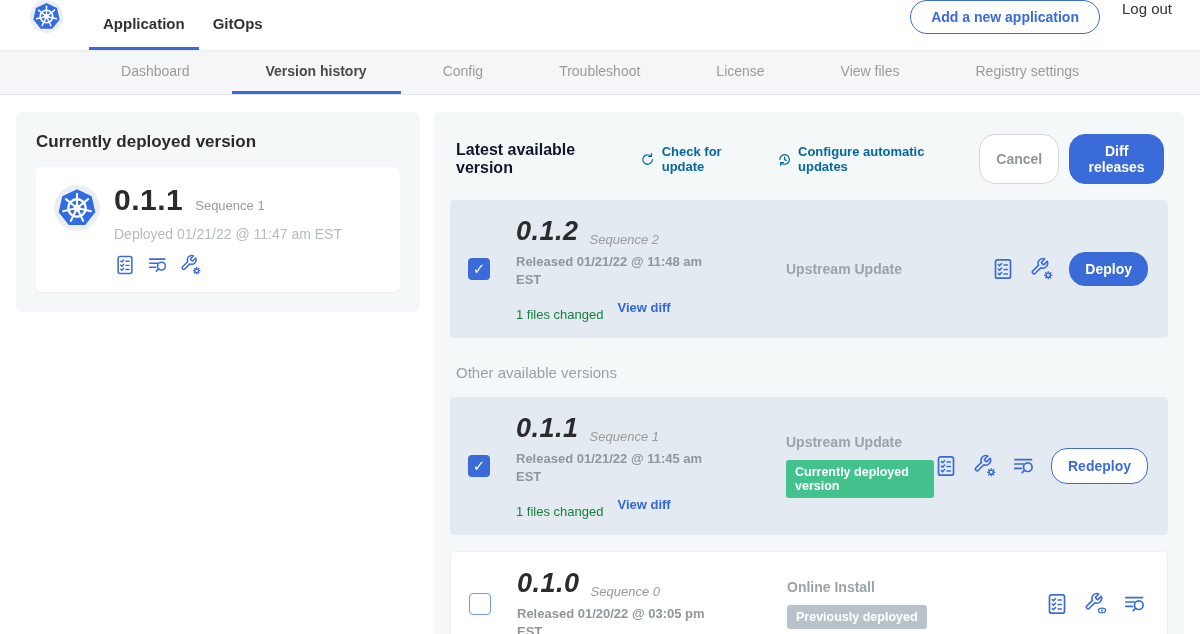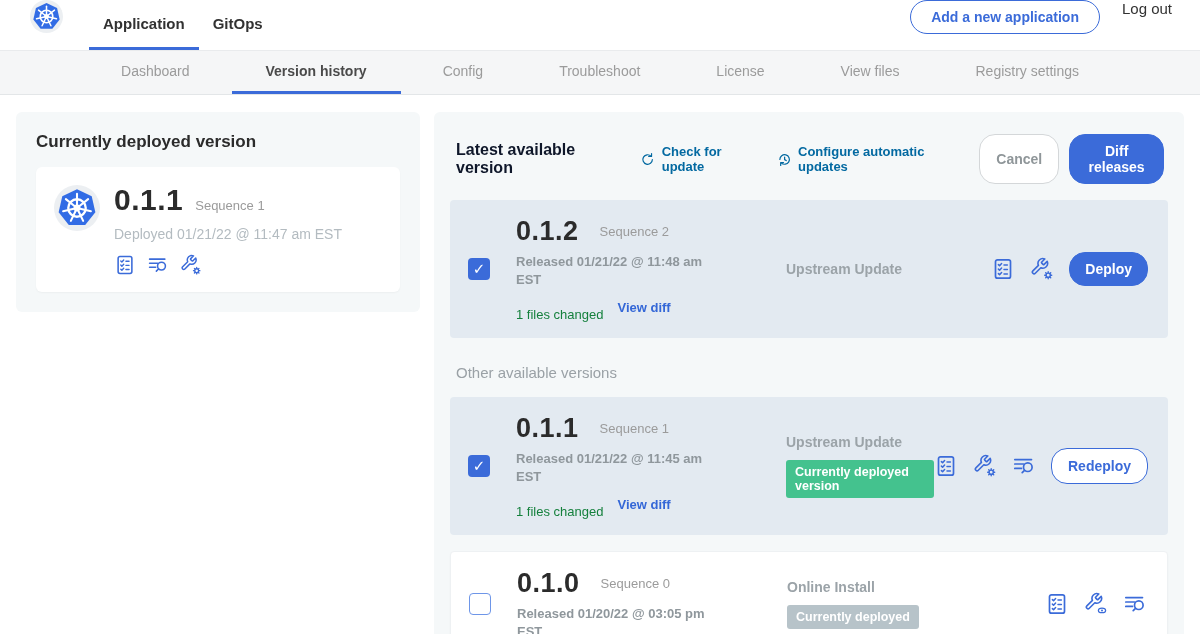--- a/index.html
+++ b/index.html
@@ -59,21 +59,21 @@
 
   
   .vrow { border-radius:4px; padding:16px 20px 16px 18px; display:flex; align-items:center; margin-top:16px; }
   .vrow.selected { background:#e3eaf1; }
   .vrow.plain { background:#fff; border:1px solid #eef1f3; box-shadow:0 1px 2px rgba(0,0,0,0.03); }
   .checkbox { width:22px; height:22px; border-radius:4px; flex:0 0 auto; margin-right:26px;
     cursor:pointer; display:flex; align-items:center; justify-content:center; }
   .checkbox.checked { background:#3b6bd9; color:#fff; font-size:15px; font-weight:700; }
   .checkbox.unchecked { background:#fff; border:1.5px solid #6e96e8; }
   .vinfo { width:212px; flex:0 0 auto; }
-  .vtitle { display:flex; align-items:center; gap:21px; }
+  .vtitle { display:flex; align-items:flex-end; gap:11px;font-style:italic; }
   .vnum { font-size:27px; font-weight:700; color:#2b2b2b; letter-spacing:.5px; }
   .vseq { font-size:13px; color:#9b9b9b; }
   .released { margin-top:6px; font-size:13px; font-weight:700; color:#8f979c; line-height:1.35; max-width:200px; }
   .files-line { margin-top:12px; display:flex; gap:14px; font-size:13px; }
   .files-changed { color:#15803d;margin-top:7px; }
   .view-diff { color:#3467d7; font-weight:700; cursor:pointer; }
   .vsource { flex:1; padding-left:58px; }
   .source-label { font-size:14px; font-weight:700; color:#9ba3a8; }
   .badge { display:inline-block; margin-top:10px; font-size:12.5px; font-weight:700; color:#fff;
     padding:5px 9px; border-radius:3px; }
@@ -299,21 +299,21 @@
       <div class="checkbox unchecked"></div>
       <div class="vinfo">
         <div class="vtitle">
           <span class="vnum">0.1.0</span>
           <span class="vseq">Sequence 0</span>
         </div>
         <div class="released">Released 01/20/22 @ 03:05 pm EST</div>
       </div>
       <div class="vsource">
         <div class="source-label">Online Install</div>
-        <span class="badge gray">Currently deployed</span>
+        <span class="badge gray">Previously deployed</span>
       </div>
       <div class="vactions">
         <svg class="aicon">
             <use href="#i-checklist"></use>
           </svg>
         <svg class="aicon">
             <use href="#i-wrench-eye"></use>
           </svg>
         <svg class="aicon">
             <use href="#i-logs"></use>

